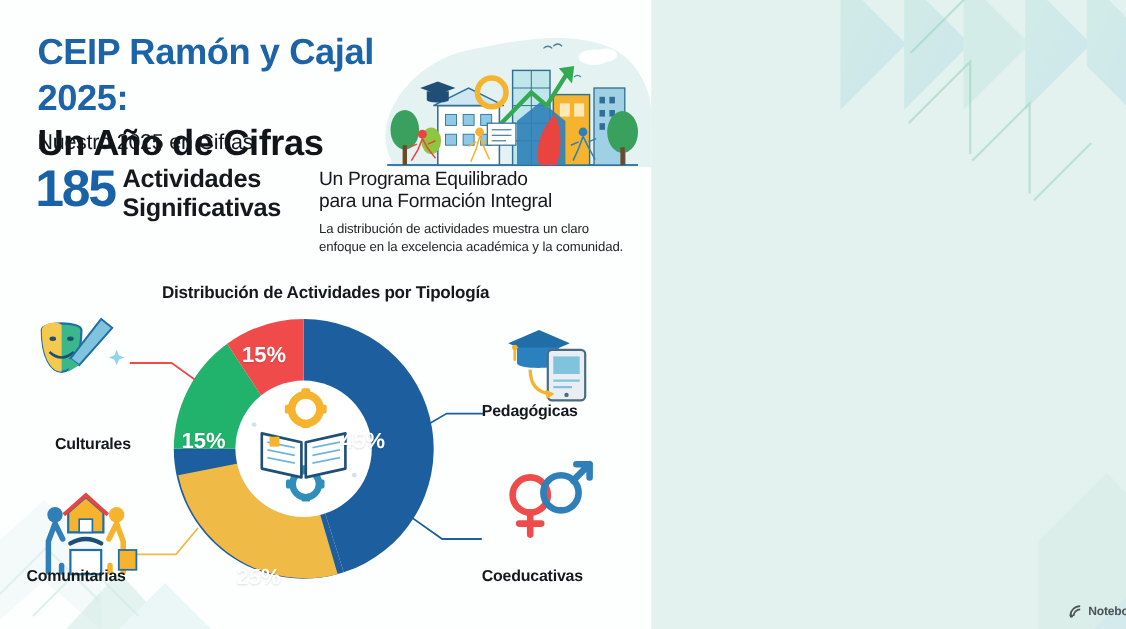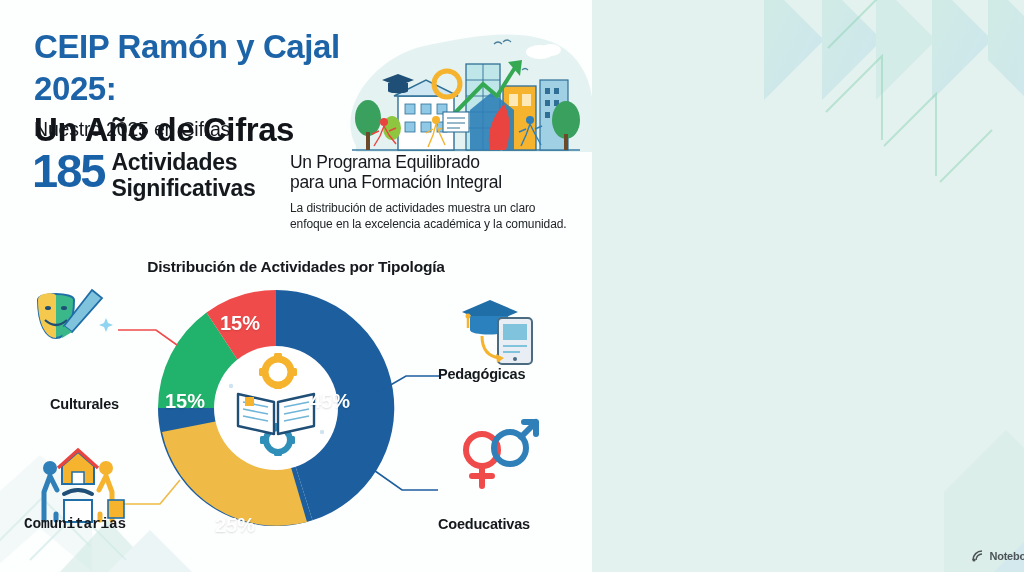--- a/index.html
+++ b/index.html
@@ -326,21 +326,21 @@
         </g>
       </svg>
 
       <div class="slice-lbl" style="left:300px; top:118px;">45%</div>
       <div class="slice-lbl" style="left:205px; top:206px;margin-top:36px;">25%</div>
       <div class="slice-lbl" style="left:155px; top:118px;">15%</div>
       <div class="slice-lbl" style="left:210px; top:40px;">15%</div>
 
       <div class="cat-lbl" style="left:428px; top:94px;">Pedagógicas</div>
       <div class="cat-lbl" style="left:428px; top:244px;">Coeducativas</div>
-      <div class="cat-lbl" style="left:14px; top:244px;font-family:Liberation Mono, monospace;">Comunitarias</div>
+      <div class="cat-lbl" style="left:14px; top:244px;">Comunitarias</div>
       <div class="cat-lbl" style="left:40px; top:84px;margin-top:40px;">Culturales</div>
     </div>
   </div>
 
   <div class="panel-right">
     <svg class="deco-svg" viewBox="0 0 432 572">
       <defs>
         <linearGradient id="gch" x1="0" y1="0" x2="1" y2="1">
           <stop offset="0%" stop-color="#b9e6d8"></stop>
             <stop offset="100%" stop-color="#aed6ee"></stop>

